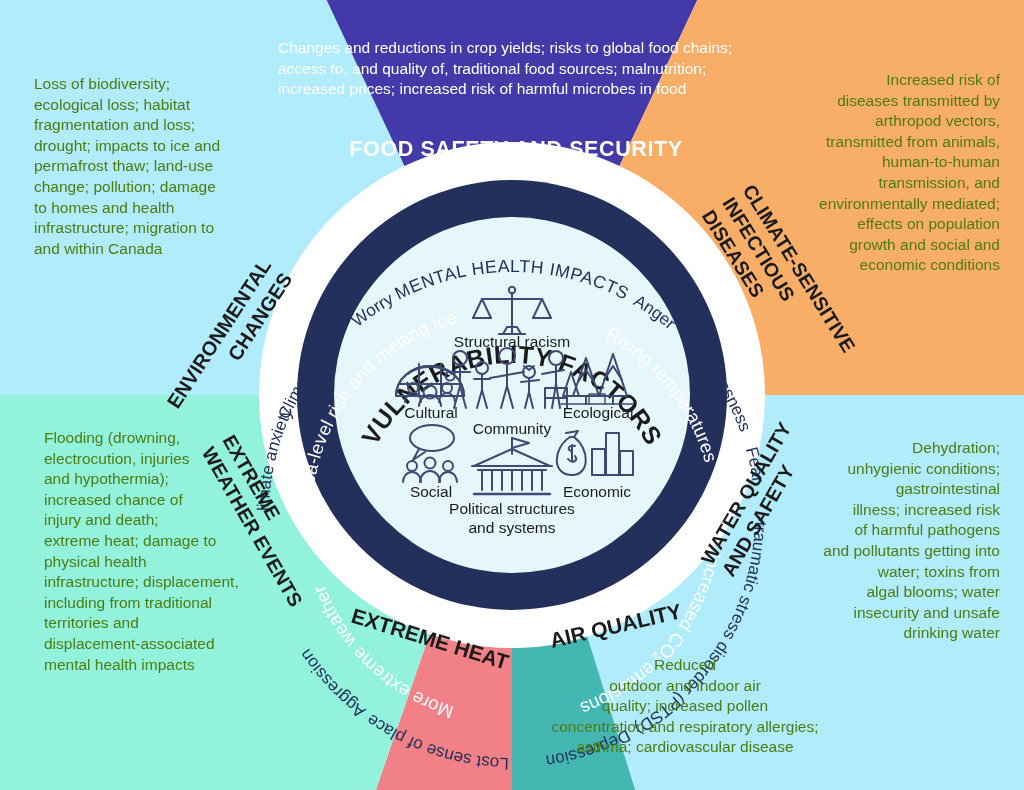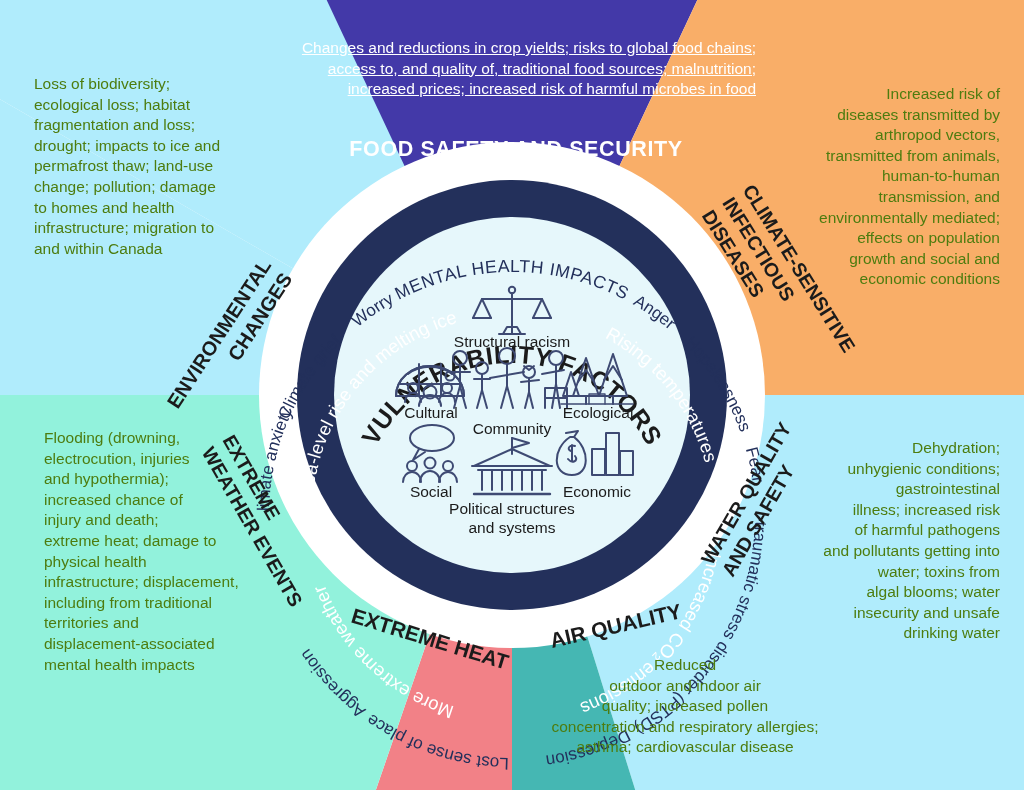--- a/index.html
+++ b/index.html
@@ -13,22 +13,22 @@
   .blurb{
     position:absolute;
     font-size:15.5px;
     line-height:1.33;
     color:#4d7c0f;
     white-space:pre-line;
   }
   .blurb.onpurple{color:#ffffff;}
   
   #b-env{left:34px;top:74px;width:216px;text-align:left;}
-  #b-food{left:278px;top:38px;width:478px;text-align:right;text-decoration:underline;}
-  #b-cid{left:760px;top:84px;width:240px;text-align:right;}
+  #b-food{left:278px;top:38px;width:478px;text-align:left;}
+  #b-cid{left:760px;top:70px;width:240px;text-align:right;}
   #b-water{left:760px;top:438px;width:240px;text-align:right;}
   #b-air{left:520px;top:655px;width:330px;text-align:center;}
   #b-heat{left:205px;top:655px;width:320px;text-align:center;}
   #b-ewe{left:44px;top:428px;width:225px;text-align:left;}
 
   svg text{font-family:"Liberation Sans","DejaVu Sans",sans-serif;}
 </style>
 </head>
 <body>
 

